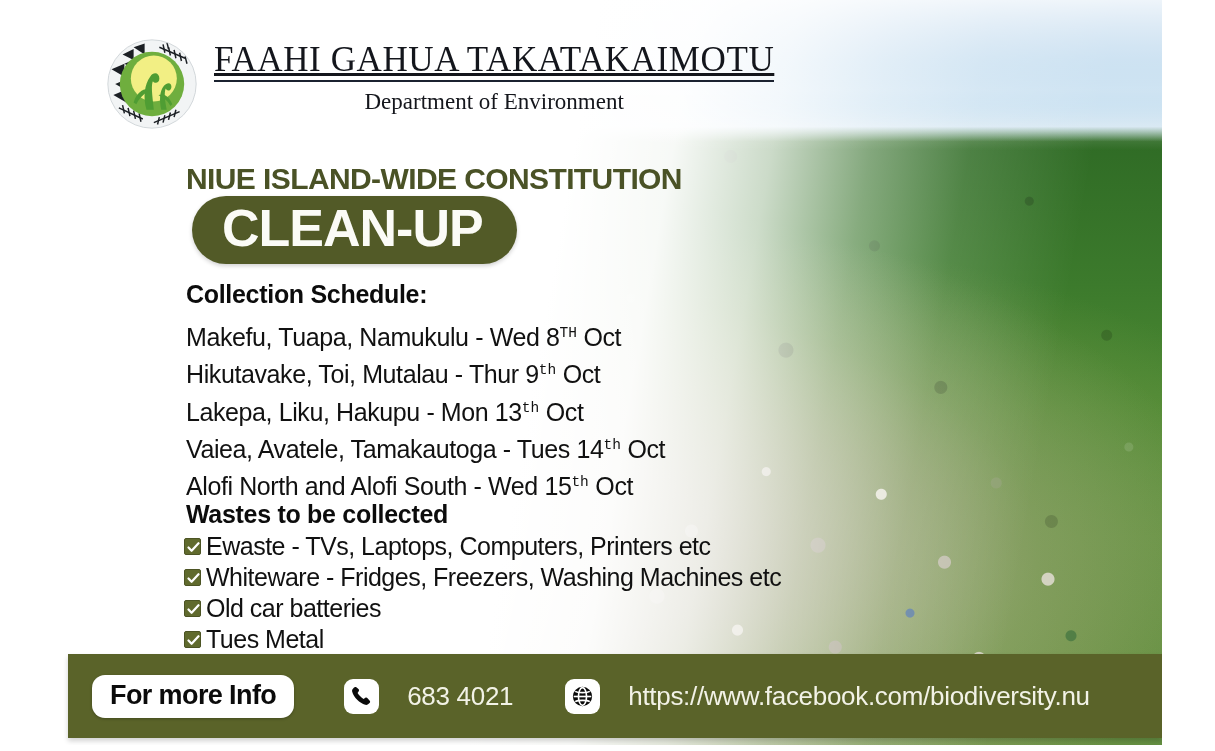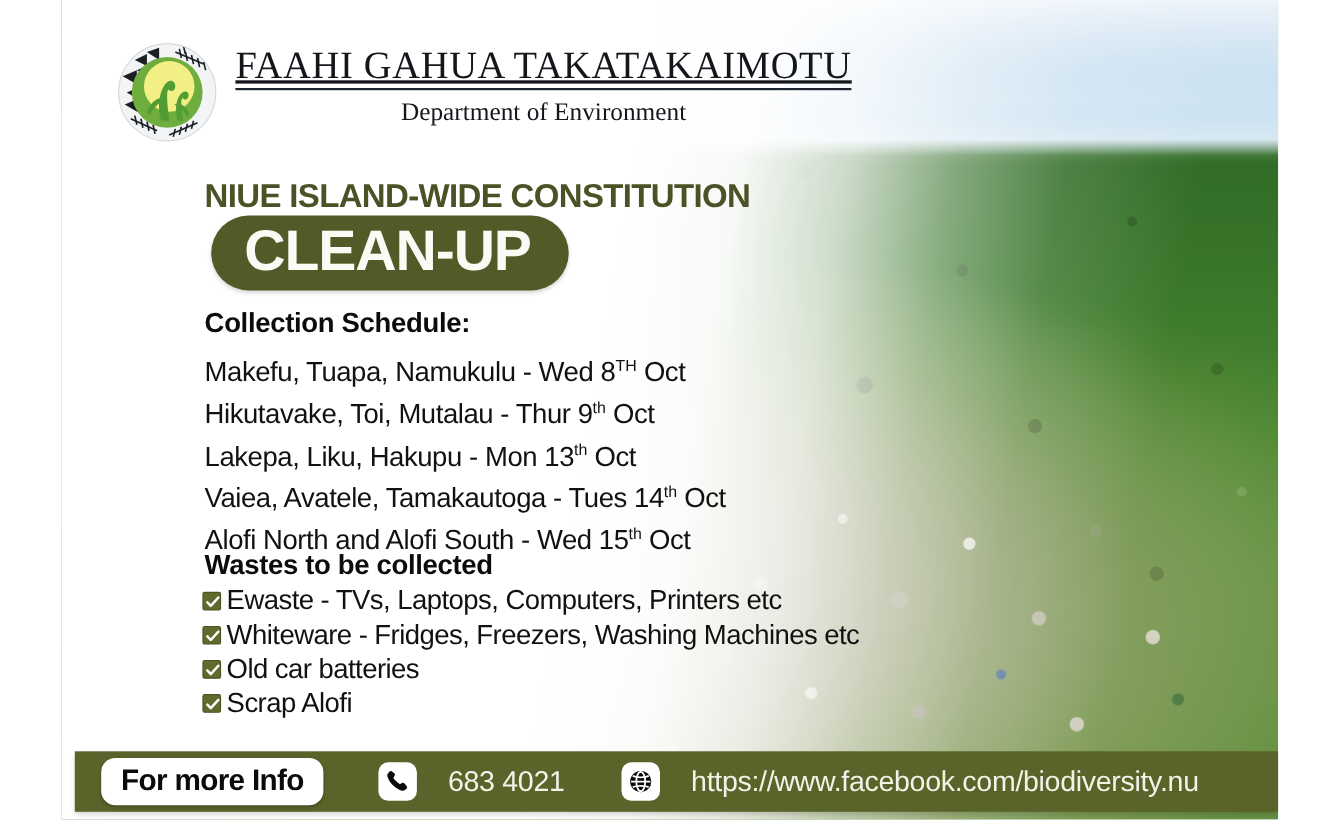--- a/index.html
+++ b/index.html
@@ -137,41 +137,41 @@
     position:absolute; font-weight:bold; color:#0c0c0c;
     font-size:25px; letter-spacing:-.3px; white-space:nowrap;
   }
   #schedule-title { left:130px; top:280px; }
 
   .sched-list { position:absolute; left:130px; top:317px; }
   .sched-row {
     font-size:25px; color:#111; letter-spacing:-.4px;
     line-height:33px; white-space:nowrap;
   }
-  .sched-row sup { font-size:.58em; vertical-align:super; letter-spacing:0; }
+  .sched-row sup { font-size:.58em; vertical-align:super; letter-spacing:0;font-family:Liberation Mono, monospace; }
 
   
   #wastes-title { left:130px; top:500px; }
 
   .waste-list { position:absolute; left:128px; top:531px; }
   .waste-row {
     display:flex; align-items:center;
     line-height:31px; white-space:nowrap;
   }
   .chk {
     flex:0 0 auto; width:17px; height:17px; margin-right:5px;
     background:#606a2d; border:1px solid #4c5424; border-radius:2px;
     position:relative;
   }
   .chk svg { position:absolute; left:2px; top:2px; }
   .waste-label { font-size:25px; color:#111; letter-spacing:-.5px;text-align:center; }
 
   
   .footer {
-    position:absolute; left:12px; right:0; bottom:7px; height:55px;
+    position:absolute; left:12px; right:0; bottom:7px; height:84px;
     background:#5a6329;
     display:flex; align-items:center;
     box-shadow:0 3px 5px rgba(0,0,0,.18);
   }
   .pill {
     margin-left:24px;
     background:#ffffff; border-radius:13px;
     padding:5px 18px 7px 18px;
     box-shadow:0 1px 3px rgba(0,0,0,.25);
   }
@@ -320,21 +320,21 @@
           </svg>
       </span>
       <span class="waste-label">Old car batteries</span>
     </div>
     <div class="waste-row">
       <span class="chk">
         <svg width="13" height="13" viewBox="0 0 13 13">
             <path d="M1.5 6.5 L4.6 9.8 L11.5 2.2" fill="none" stroke="#ffffff" stroke-width="2.2" stroke-linecap="round" stroke-linejoin="round"></path>
           </svg>
       </span>
-      <span class="waste-label">Scrap Alofi</span>
+      <span class="waste-label">Tues Metal</span>
     </div>
   </div>
 
   <div class="footer">
 
     <div class="pill">
       <span class="pill-text">For more Info</span>
     </div>
 
     <div class="contact">

